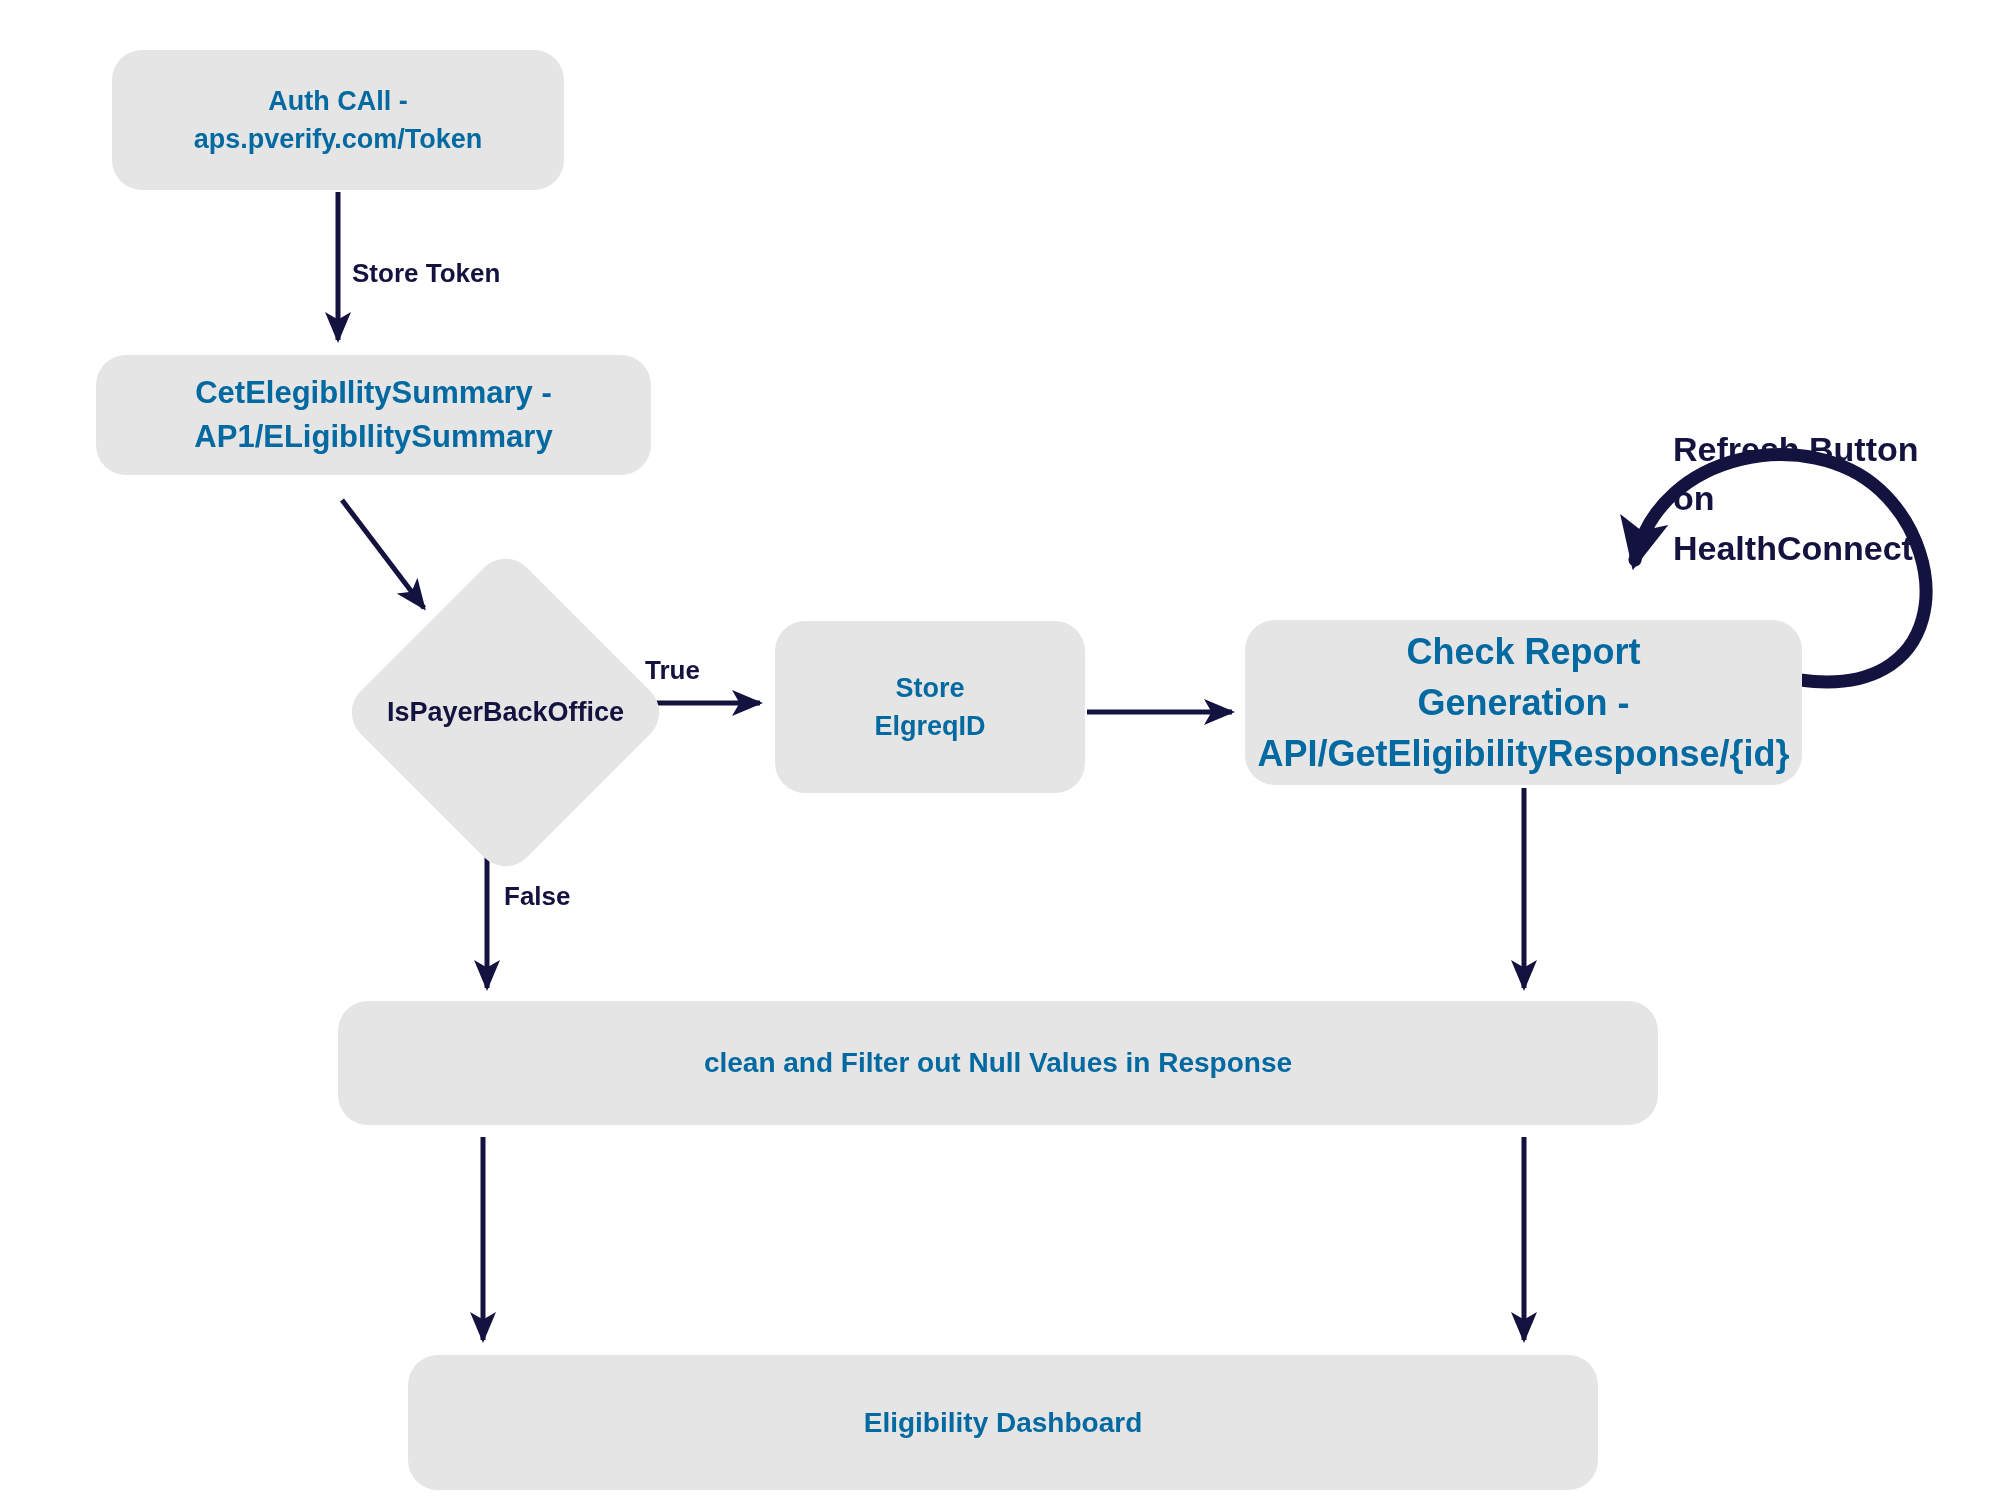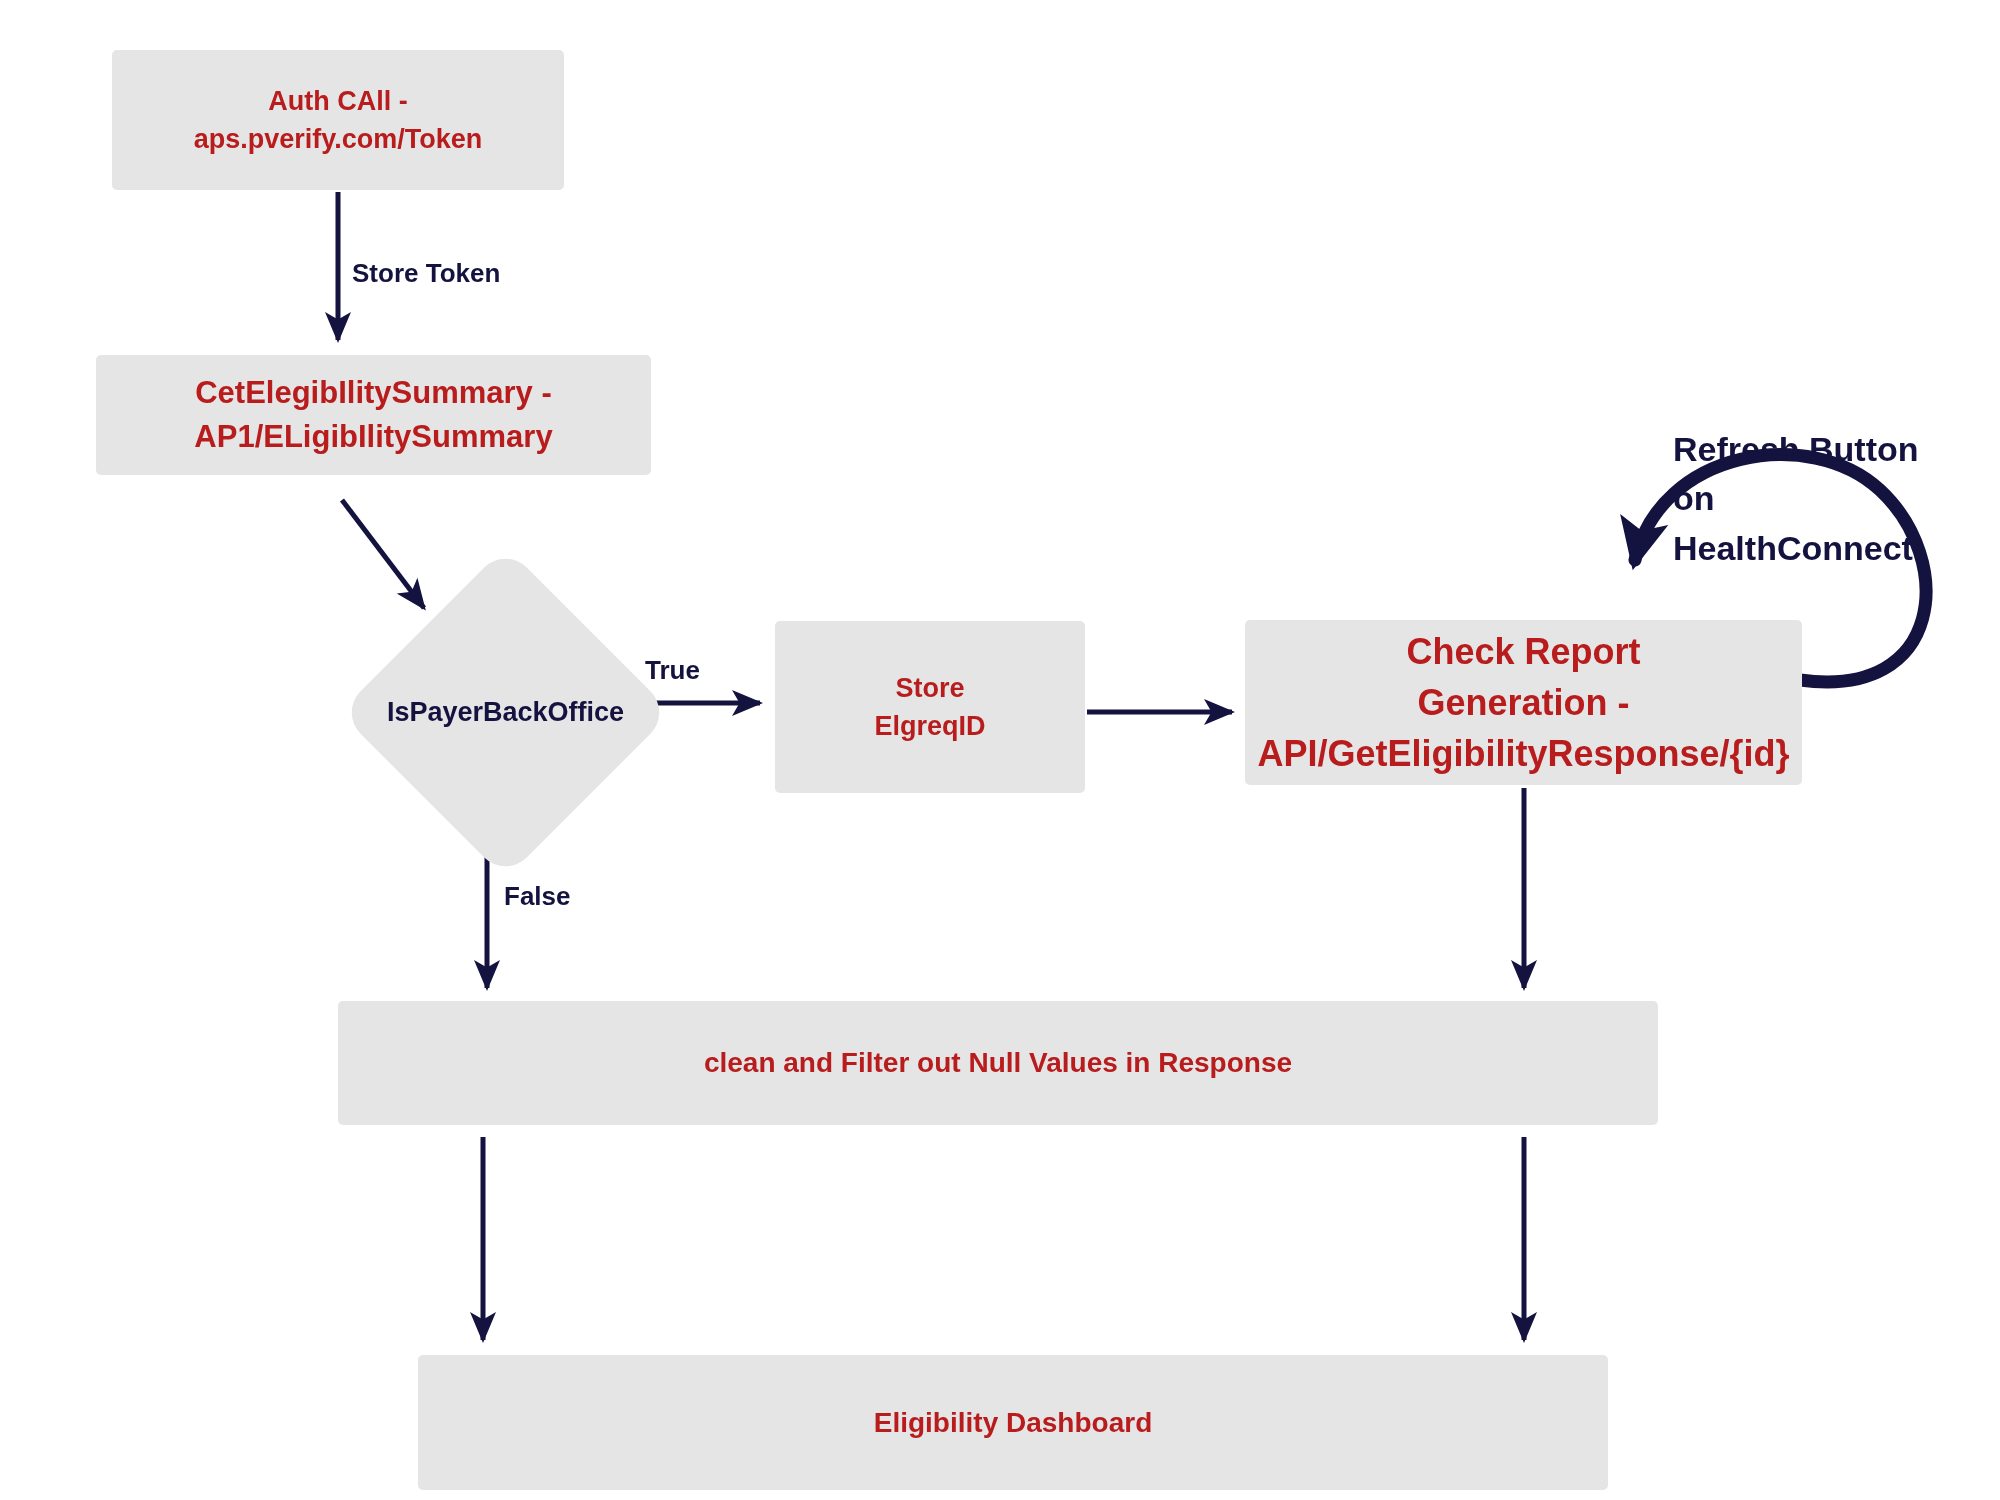--- a/index.html
+++ b/index.html
@@ -21,26 +21,26 @@
     position: absolute;
     left: 0;
     top: 0;
     width: 2000px;
     height: 1500px;
     pointer-events: none;
   }
   .node {
     position: absolute;
     background: #e5e5e5;
-    border-radius: 5px;
+    border-radius: 30px;
     display: flex;
     align-items: center;
     justify-content: center;
     text-align: center;
-    color: #b91c1c;
+    color: #0369a1;
     font-weight: bold;
     line-height: 1.42;
     box-sizing: border-box;
     padding: 6px 14px;
   }
   .node-text {
     display: block;
     white-space: pre-line;
   }
   .diamond {
@@ -151,21 +151,21 @@
   <div class="node" style="left:1245px; top:620px; width:557px; height:165px; font-size:36px;">
     <span class="node-text">Check Report
 Generation -
 API/GetEligibilityResponse/{id}</span>
   </div>
 
   <div class="node" style="left:338px; top:1001px; width:1320px; height:124px; font-size:28px;">
     <span class="node-text">clean and Filter out Null Values in Response</span>
   </div>
 
-  <div class="node" style="left:418px; top:1355px; width:1190px; height:135px; font-size:28px;">
+  <div class="node" style="left:408px; top:1355px; width:1190px; height:135px; font-size:28px;">
     <span class="node-text">Eligibility Dashboard</span>
   </div>
 
   <div class="edge-label" style="left:352px; top:255px; font-size:26px;">Store Token</div>
 
   <div class="edge-label" style="left:645px; top:652px; font-size:26px;">True</div>
 
   <div class="edge-label" style="left:504px; top:878px; font-size:26px;">False</div>
 
   <div class="edge-label" style="left:1803px; top:425px; font-size:34px; transform:translateX(-50%); width:260px;">Refresh Button

